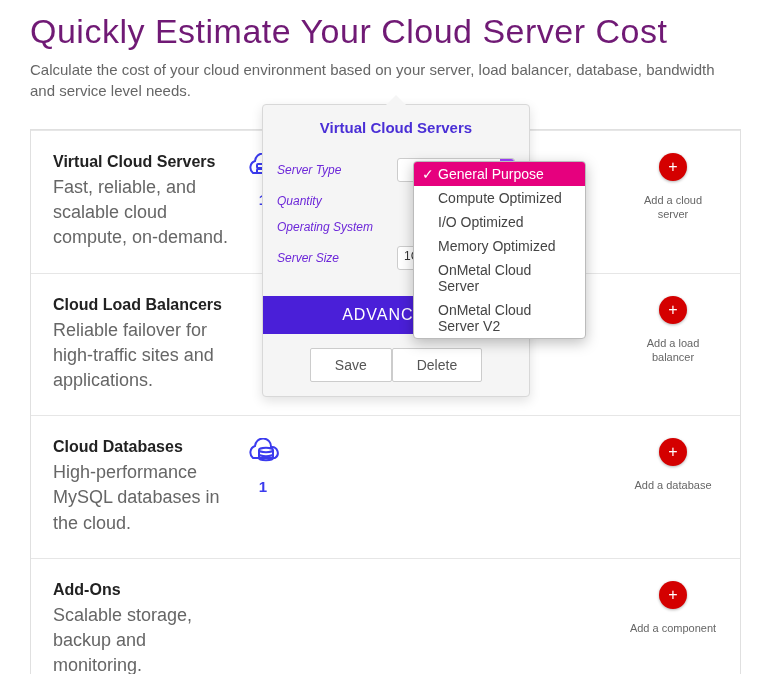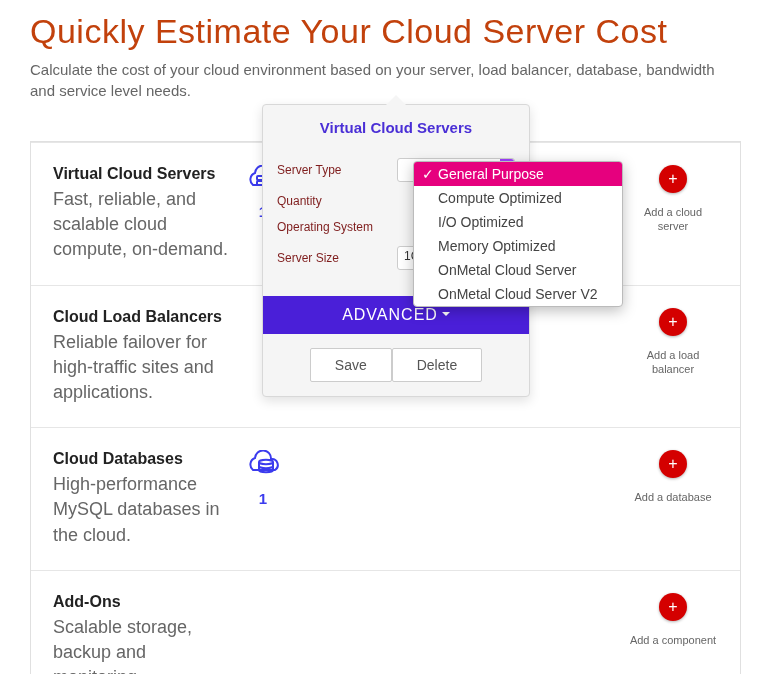--- a/index.html
+++ b/index.html
@@ -1,50 +1,50 @@
 <!DOCTYPE html>
 <html><head>
 <meta charset="utf-8">
 <style>
 * { box-sizing: border-box; margin: 0; padding: 0; }
 body { font-family: -apple-system, Helvetica, Arial, sans-serif; background: #fff; color: #333; width: 771px; }
 .container { padding: 0 30px; }
-h1 { font-size: 34px; font-weight: 300; color: #c2410c; margin: 12px 0 8px; letter-spacing: 0.5px; }
-.subtitle { font-size: 15px; color: #666; margin-bottom: 40px; line-height: 1.4; }
+h1 { font-size: 34px; font-weight: 300; color: #701a75; margin: 12px 0 8px; letter-spacing: 0.5px; }
+.subtitle { font-size: 15px; color: #666; margin-bottom: 28px; line-height: 1.4; }
 .panel { border: 1px solid #e0e0e0; }
 .step-header { background: #5a5a5a; color: #fff; padding: 20px 22px; font-size: 17px; font-weight: 600; letter-spacing: 1px; }
 .row { display: flex; align-items: flex-start; padding: 22px; border-top: 1px solid #e6e6e6; min-height: 120px; }
 .row-left { flex: 0 0 180px; }
 .row-title { font-size: 16px; font-weight: 700; color: #222; margin-bottom: 4px; }
 .row-desc { font-size: 18px; color: #666; line-height: 1.4; }
 .row-icon { flex: 0 0 60px; text-align: center; }
 .row-icon svg { color: #3b3bee; }
 .row-count { color: #3b3bee; font-size: 15px; font-weight: 600; margin-top: 2px; }
 .row-spacer { flex: 1; }
 .row-add { flex: 0 0 90px; text-align: center; }
 .add-btn { width: 28px; height: 28px; border-radius: 50%; background: #d40000; display: inline-flex; align-items: center; justify-content: center; color: #fff; font-size: 16px; cursor: pointer; box-shadow: 0 1px 3px rgba(0,0,0,0.3); }
 .add-label { font-size: 11px; color: #666; margin-top: 12px; line-height: 1.3; }
 
 
 .popover { position: absolute; left: 262px; top: 104px; width: 268px; background: #f5f5f5; border: 1px solid #d8d8d8; border-radius: 4px; box-shadow: 0 4px 12px rgba(0,0,0,0.12); padding: 0; }
 .popover::before { content: ""; position: absolute; top: -10px; left: 50%; margin-left: -10px; border: 10px solid transparent; border-bottom-color: #f5f5f5; border-top: none; }
 .popover-title { text-align: center; color: #4a2fd6; font-size: 15px; font-weight: 600; padding: 14px 0 10px; }
 .popover-body { padding: 0 14px 14px; }
 .form-row { display: flex; align-items: center; margin: 12px 0; }
-.form-label { flex: 0 0 120px; font-size: 12px; color: #7f1d1d; }
+.form-label { flex: 0 0 120px; font-size: 12px; color: #6d28d9; font-style: italic; }
 .form-control { flex: 1; }
 .sel { width: 100%; height: 24px; background: #fff; border: 1px solid #ccc; border-radius: 3px; font-size: 12px; padding: 2px 6px; position: relative; }
 .sel .stepper { position: absolute; right: 0; top: 0; bottom: 0; width: 14px; background: #a040ff; border-radius: 0 3px 3px 0; }
 .advanced { background: #4a1fd8; color: #fff; text-align: center; padding: 10px; font-size: 16px; letter-spacing: 1px; cursor: pointer; }
 .advanced .caret { display:inline-block; margin-left:4px; border:4px solid transparent; border-top-color:#fff; vertical-align:middle; }
 .popover-actions { display: flex; justify-content: center; padding: 14px; }
 .btn { padding: 8px 24px; border: 1px solid #ccc; background: #fff; font-size: 14px; color: #555; border-radius: 2px; cursor: pointer; }
 
 
-.dropdown { position: absolute; left: 413px; top: 161px; width: 210px; background: #fff; border: 1px solid #bbb; border-radius: 4px; box-shadow: 0 4px 14px rgba(0,0,0,0.25); overflow: hidden; }
+.dropdown { position: absolute; left: 413px; top: 161px; width: 173px; background: #fff; border: 1px solid #bbb; border-radius: 4px; box-shadow: 0 4px 14px rgba(0,0,0,0.25); overflow: hidden; }
 .dropdown-item { padding: 4px 12px 4px 24px; font-size: 14px; color: #444; font-weight: 300; cursor: pointer; position: relative; }
 .dropdown-item.selected { background: #e6007e; color: #fff; }
 .dropdown-item.selected::before { content: "✓"; position: absolute; left: 8px; }
 </style>
 </head>
 <body>
 
 <div class="container">
   <h1>Quickly Estimate Your Cloud Server Cost</h1>
   <p class="subtitle">Calculate the cost of your cloud environment based on your server, load balancer, database, bandwidth and service level needs.</p>

